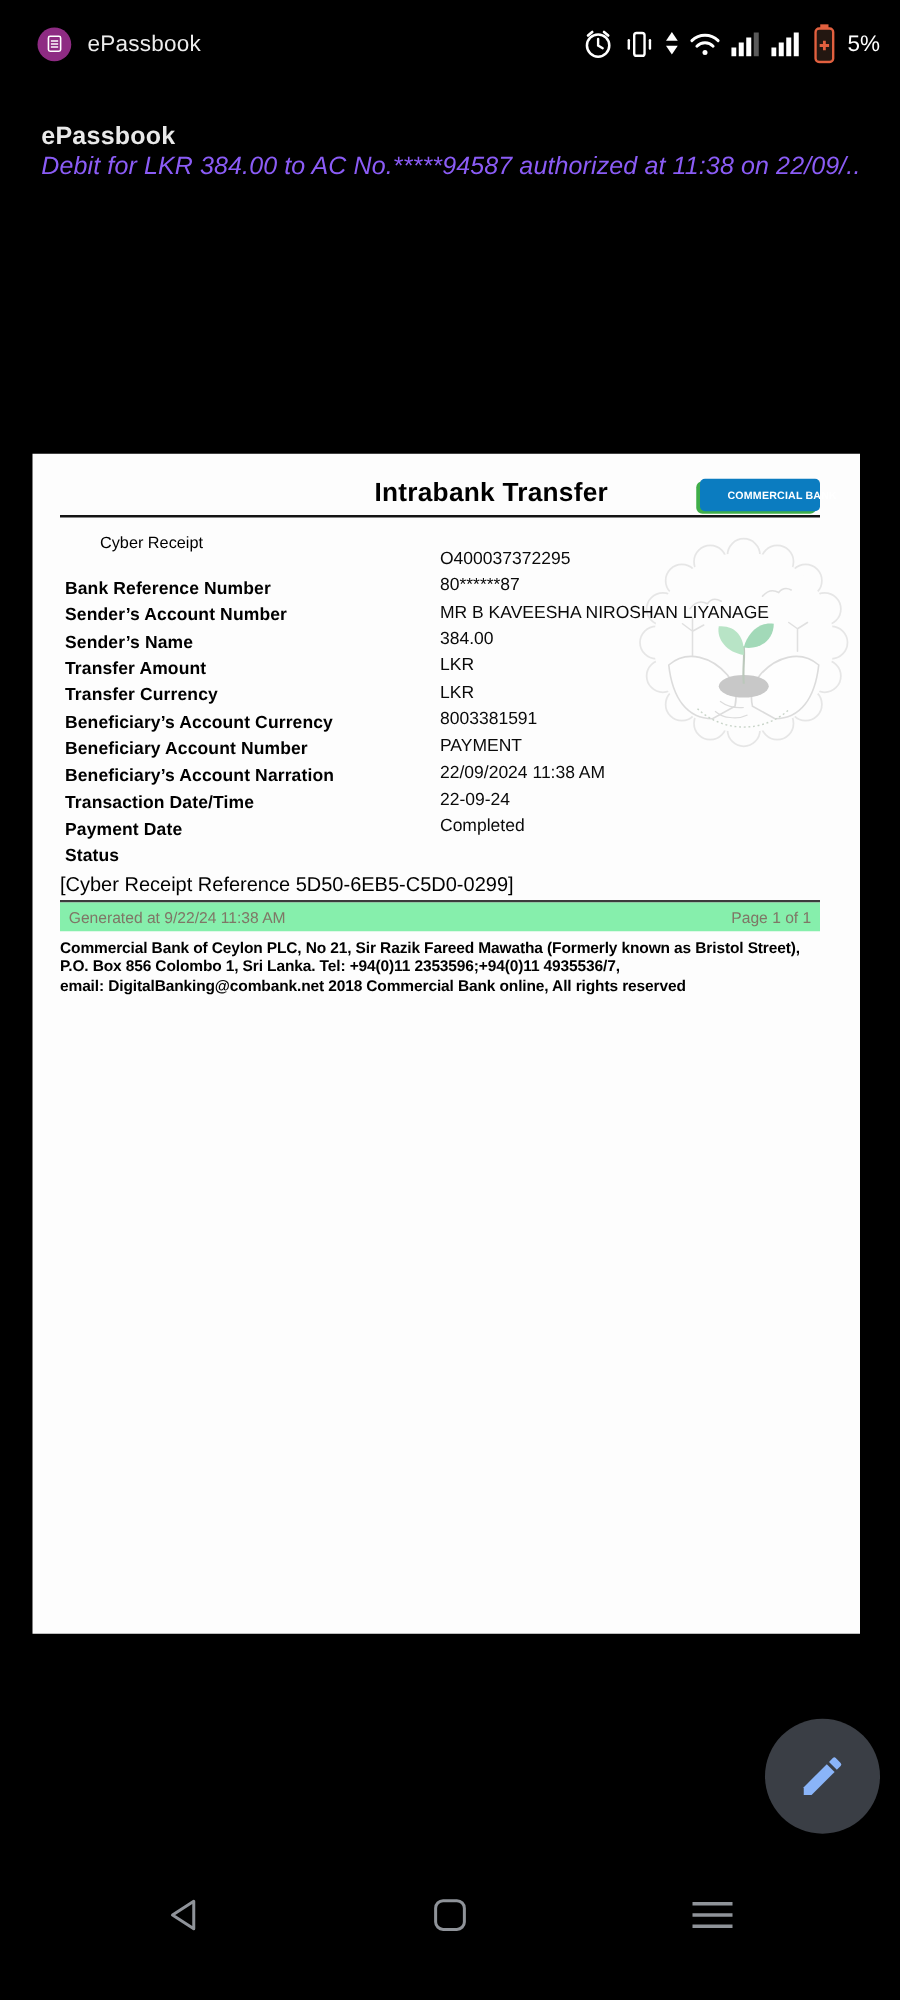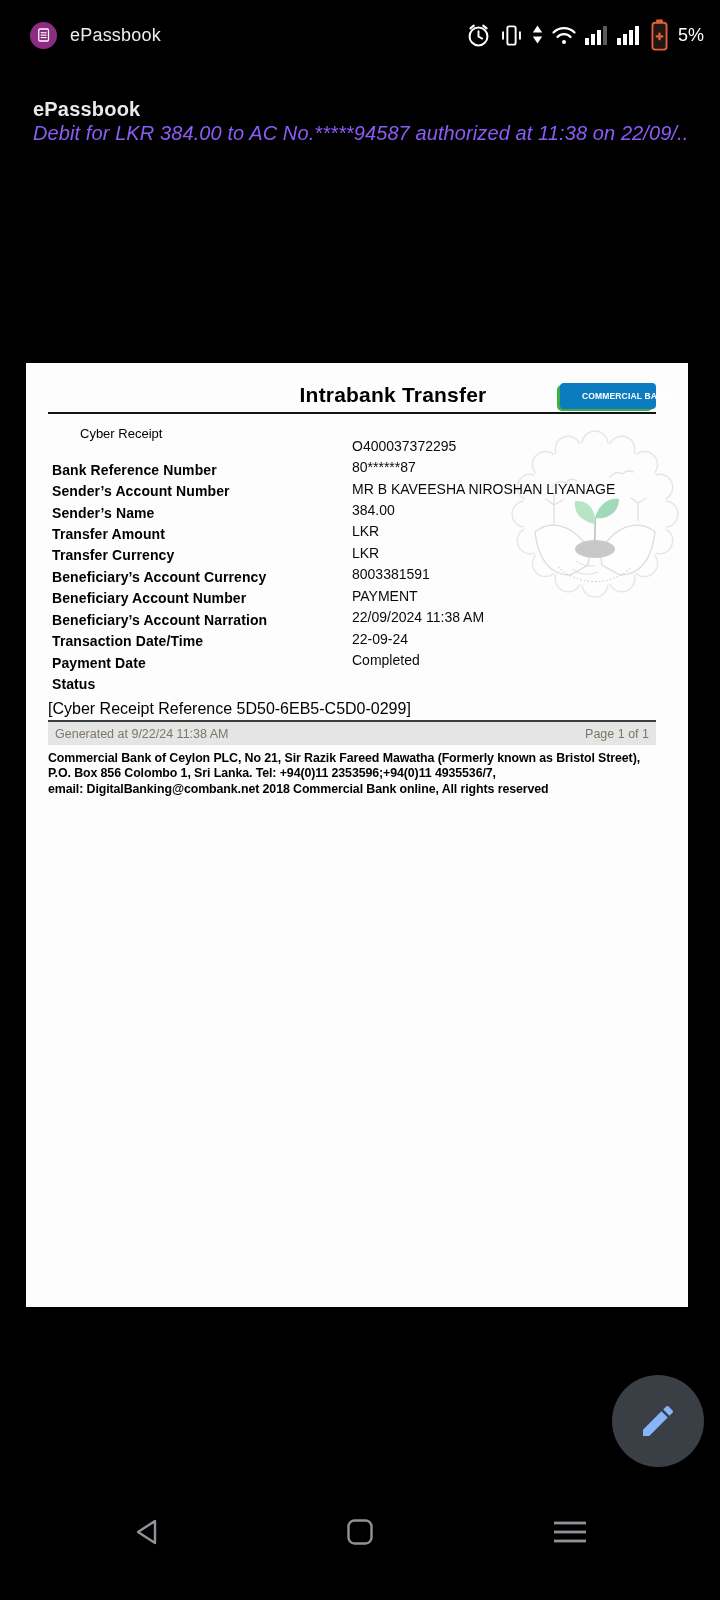--- a/index.html
+++ b/index.html
@@ -27,21 +27,21 @@
   .logo-green{position:absolute;left:-3px;top:2px;width:96px;height:26px;background:#3fae49;border-radius:5px;}
   .logo-blue{position:absolute;left:0;top:0;width:96px;height:26px;background:#0b7cc0;border-radius:4px;display:flex;align-items:center;padding-left:20px;box-sizing:border-box;}
   .logo-text{color:#fff;font-size:8.5px;font-weight:700;letter-spacing:.15px;margin-left:2px;white-space:nowrap;}
   .watermark{position:absolute;left:484px;top:66px;width:170px;height:170px;opacity:.62;z-index:0;}
   .fields{position:absolute;left:26px;top:72px;width:620px;z-index:1;}
   .frow{display:flex;height:21.45px;align-items:center;}
   .flabel{flex:0 0 300px;font-size:14px;font-weight:700;color:#000;letter-spacing:.1px;margin-top:48px;}
   .fvalue{font-size:14px;color:#0a0a0a;white-space:nowrap;}
   .ref-line{position:absolute;left:22px;top:337px;font-size:16px;color:#000;z-index:1;}
   .doc-rule2{position:absolute;left:22px;right:32px;top:357px;height:2px;background:#3c3c3c;}
-  .gen-bar{position:absolute;left:22px;right:32px;top:359px;height:23px;background:#e5e5e5;display:flex;align-items:center;justify-content:space-between;padding:0 7px;box-sizing:border-box;}
+  .gen-bar{position:absolute;left:22px;right:32px;top:359px;height:23px;background:#86efac;display:flex;align-items:center;justify-content:space-between;padding:0 7px;box-sizing:border-box;}
   .gen-text,.page-text{font-size:12.5px;color:#7f7666;}
   .doc-footer{position:absolute;left:22px;top:388px;font-size:12.4px;font-weight:700;color:#000;line-height:15.3px;letter-spacing:-.1px;white-space:nowrap;}
   
   .fab{position:absolute;left:612px;top:1375px;width:92px;height:92px;border-radius:50%;background:#3a3e45;display:flex;align-items:center;justify-content:center;}
   
   .navbar{position:absolute;left:0;top:1498px;width:720px;height:68px;}
   .nav-btn{position:absolute;top:14px;width:40px;height:40px;display:flex;align-items:center;justify-content:center;}
   .nav-back{left:128px;}
   .nav-home{left:340px;}
   .nav-menu{left:550px;}

